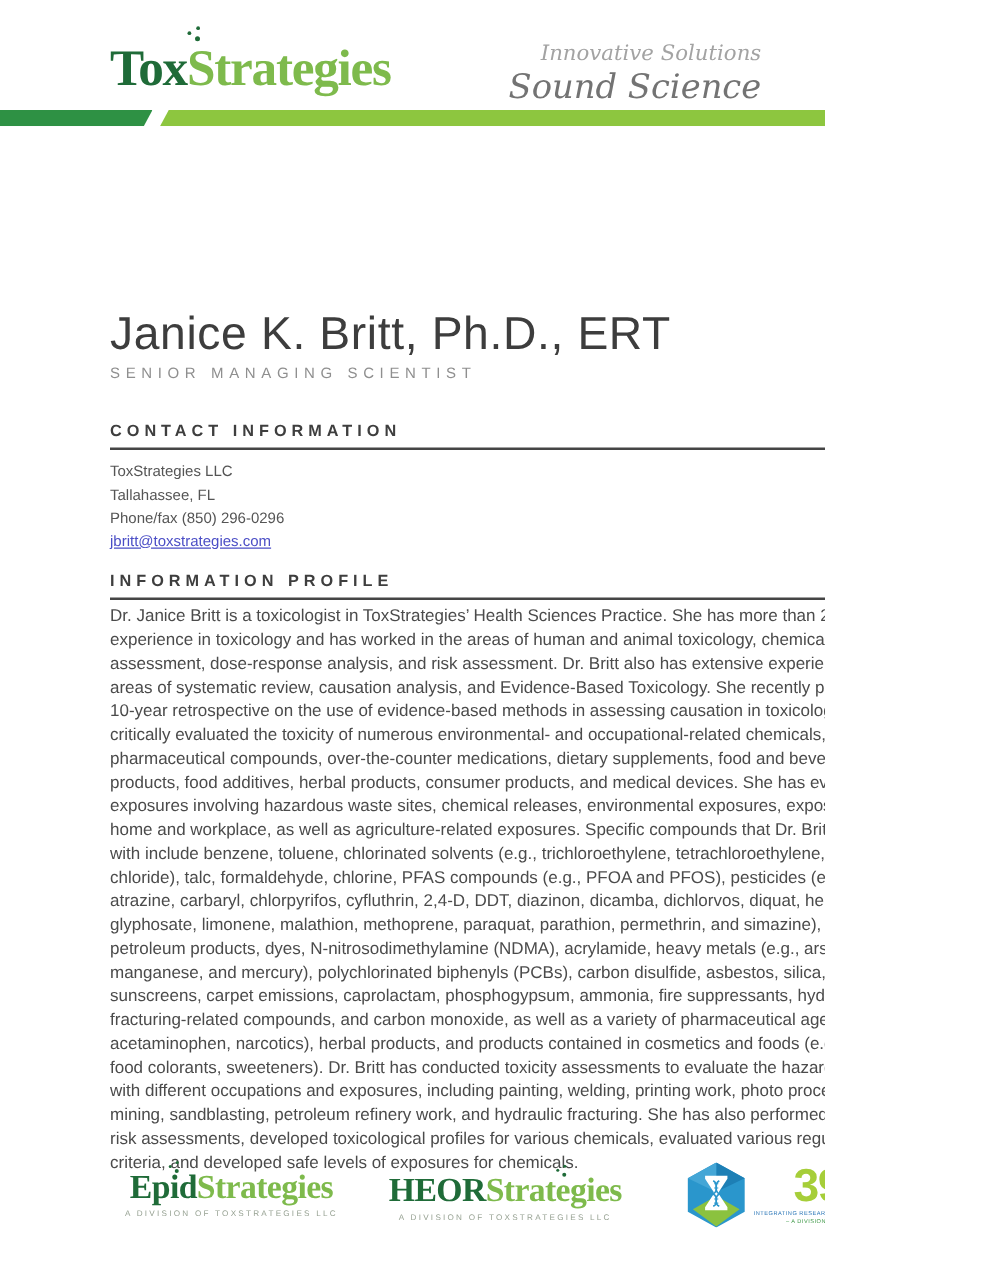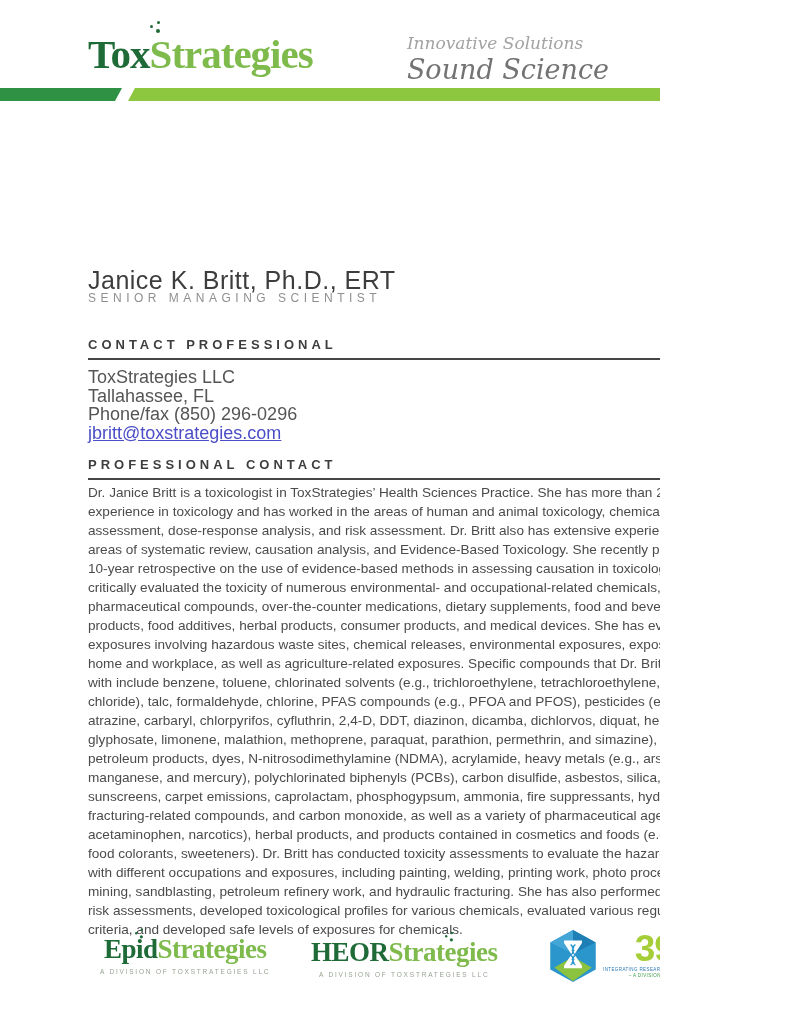--- a/index.html
+++ b/index.html
@@ -29,20 +29,21 @@
   .bubbles { position: absolute; left: 60px; top: -9px; width: 14px; height: 18px; }
   .bubbles i { position: absolute; background: #1f6b38; border-radius: 50%; display: block; }
   .bubbles i:nth-child(1) { width: 3px; height: 3px; left: 9px;  top: 0; }
   .bubbles i:nth-child(2) { width: 3px; height: 3px; left: 2px;  top: 4px; }
   .bubbles i:nth-child(3) { width: 4px; height: 4px; left: 8px;  top: 8px; }
 
   .header-taglines {
     position: absolute;
     right: 51px;
     top: 34px;
+    text-align: right;
     font-family: "DejaVu Serif", serif;
     font-style: italic;
     line-height: 1.1;
   }
   .header-tagline-1 { font-size: 17px; color: #a3a3a3; }
   .header-tagline-2 { font-size: 27px; color: #737373; margin-top: 2px; }
 
   .header-bar { position: absolute; left: 0; top: 88px; width: 791px; height: 13px; }
   .bar-dark {
     position: absolute; left: 0; top: 0; height: 13px; width: 122px;
@@ -50,40 +51,40 @@
   }
   .bar-light {
     position: absolute; left: 128px; top: 0; height: 13px; width: 663px;
     clip-path: polygon(7px 0, 100% 0, 100% 100%, 0 100%);
   }
 
   
   .content { position: absolute; left: 88px; width: 652px; }
 
   .person-name {
-    position: absolute; left: 88px; top: 266px;
-    font-size: 25px; color: #3d3d3d; letter-spacing: 0.5px;
+    position: absolute; left: 88px; top: 246px;
+    font-size: 37px; color: #3d3d3d; letter-spacing: 0.5px;
   }
   .person-role {
     position: absolute; left: 88px; top: 291px;
     font-size: 12px; color: #8f8f8f; letter-spacing: 4.5px; text-align: center;
   }
 
   .section-heading {
     font-size: 13px; font-weight: bold; color: #3e3e3e;
     letter-spacing: 4px;
     border-bottom: 2px solid #454545;
     padding-bottom: 6px;
   }
   .contact-section { top: 337px; }
   .profile-section { top: 457px; }
 
   .contact-lines {
     position: absolute; left: 88px; top: 368px;
-    font-size: 18px; color: #555555; line-height: 18.5px;
+    font-size: 12px; color: #555555; line-height: 18.5px;
   }
   .email-link { color: #4b4ec6; text-decoration: underline; }
 
   .profile-body {
     position: absolute; left: 88px; top: 483px; width: 656px;
     font-size: 13.6px; color: #4b4b4b; line-height: 19px;
     text-align: left;
   }
 
   
@@ -146,31 +147,31 @@
 
   <div class="header-bar">
     <div class="bar-dark" style="background:#2e9144;"></div>
     <div class="bar-light" style="background:#8dc63f;"></div>
   </div>
 
   <h1 class="person-name" style="font-weight:normal;">Janice K. Britt, Ph.D., ERT</h1>
   <div class="person-role">SENIOR MANAGING SCIENTIST</div>
 
   <div class="content contact-section" style="position:absolute;">
-    <div class="section-heading">CONTACT PROFESSIONAL</div>
+    <div class="section-heading">CONTACT INFORMATION</div>
   </div>
   <div class="contact-lines">
     <div>ToxStrategies LLC</div>
     <div>Tallahassee, FL</div>
     <div>Phone/fax (850) 296-0296</div>
     <div><a href="#" class="email-link">jbritt@toxstrategies.com</a></div>
   </div>
 
   <div class="content profile-section" style="position:absolute;">
-    <div class="section-heading">PROFESSIONAL CONTACT</div>
+    <div class="section-heading">INFORMATION PROFILE</div>
   </div>
   <p class="profile-body">Dr. Janice Britt is a toxicologist in ToxStrategies’ Health Sciences Practice. She has more than 20 years of experience in toxicology and has worked in the areas of human and animal toxicology, chemical exposure assessment, dose-response analysis, and risk assessment. Dr. Britt also has extensive experience in the areas of systematic review, causation analysis, and Evidence-Based Toxicology. She recently published a 10-year retrospective on the use of evidence-based methods in assessing causation in toxicology. She has critically evaluated the toxicity of numerous environmental- and occupational-related chemicals, pharmaceutical compounds, over-the-counter medications, dietary supplements, food and beverage products, food additives, herbal products, consumer products, and medical devices. She has evaluated exposures involving hazardous waste sites, chemical releases, environmental exposures, exposures in the home and workplace, as well as agriculture-related exposures. Specific compounds that Dr. Britt has worked with include benzene, toluene, chlorinated solvents (e.g., trichloroethylene, tetrachloroethylene, and vinyl chloride), talc, formaldehyde, chlorine, PFAS compounds (e.g., PFOA and PFOS), pesticides (e.g., acephate, atrazine, carbaryl, chlorpyrifos, cyfluthrin, 2,4-D, DDT, diazinon, dicamba, dichlorvos, diquat, heptachlor, glyphosate, limonene, malathion, methoprene, paraquat, parathion, permethrin, and simazine), paints, petroleum products, dyes, N-nitrosodimethylamine (NDMA), acrylamide, heavy metals (e.g., arsenic, lead, manganese, and mercury), polychlorinated biphenyls (PCBs), carbon disulfide, asbestos, silica, talc, sunscreens, carpet emissions, caprolactam, phosphogypsum, ammonia, fire suppressants, hydraulic fracturing-related compounds, and carbon monoxide, as well as a variety of pharmaceutical agents (e.g., acetaminophen, narcotics), herbal products, and products contained in cosmetics and foods (e.g., diacetyl, food colorants, sweeteners). Dr. Britt has conducted toxicity assessments to evaluate the hazards associated with different occupations and exposures, including painting, welding, printing work, photo processing work, mining, sandblasting, petroleum refinery work, and hydraulic fracturing. She has also performed site-specific risk assessments, developed toxicological profiles for various chemicals, evaluated various regulatory toxicity criteria, and developed safe levels of exposures for chemicals.</p>
 
   <div class="footer-logo epid-logo">
     <span class="bubbles">
         <i></i>
         <i></i>
         <i></i>
       </span>
     <div class="lg"><span class="part1">Epid</span><span class="part2">Strategies</span></div>

